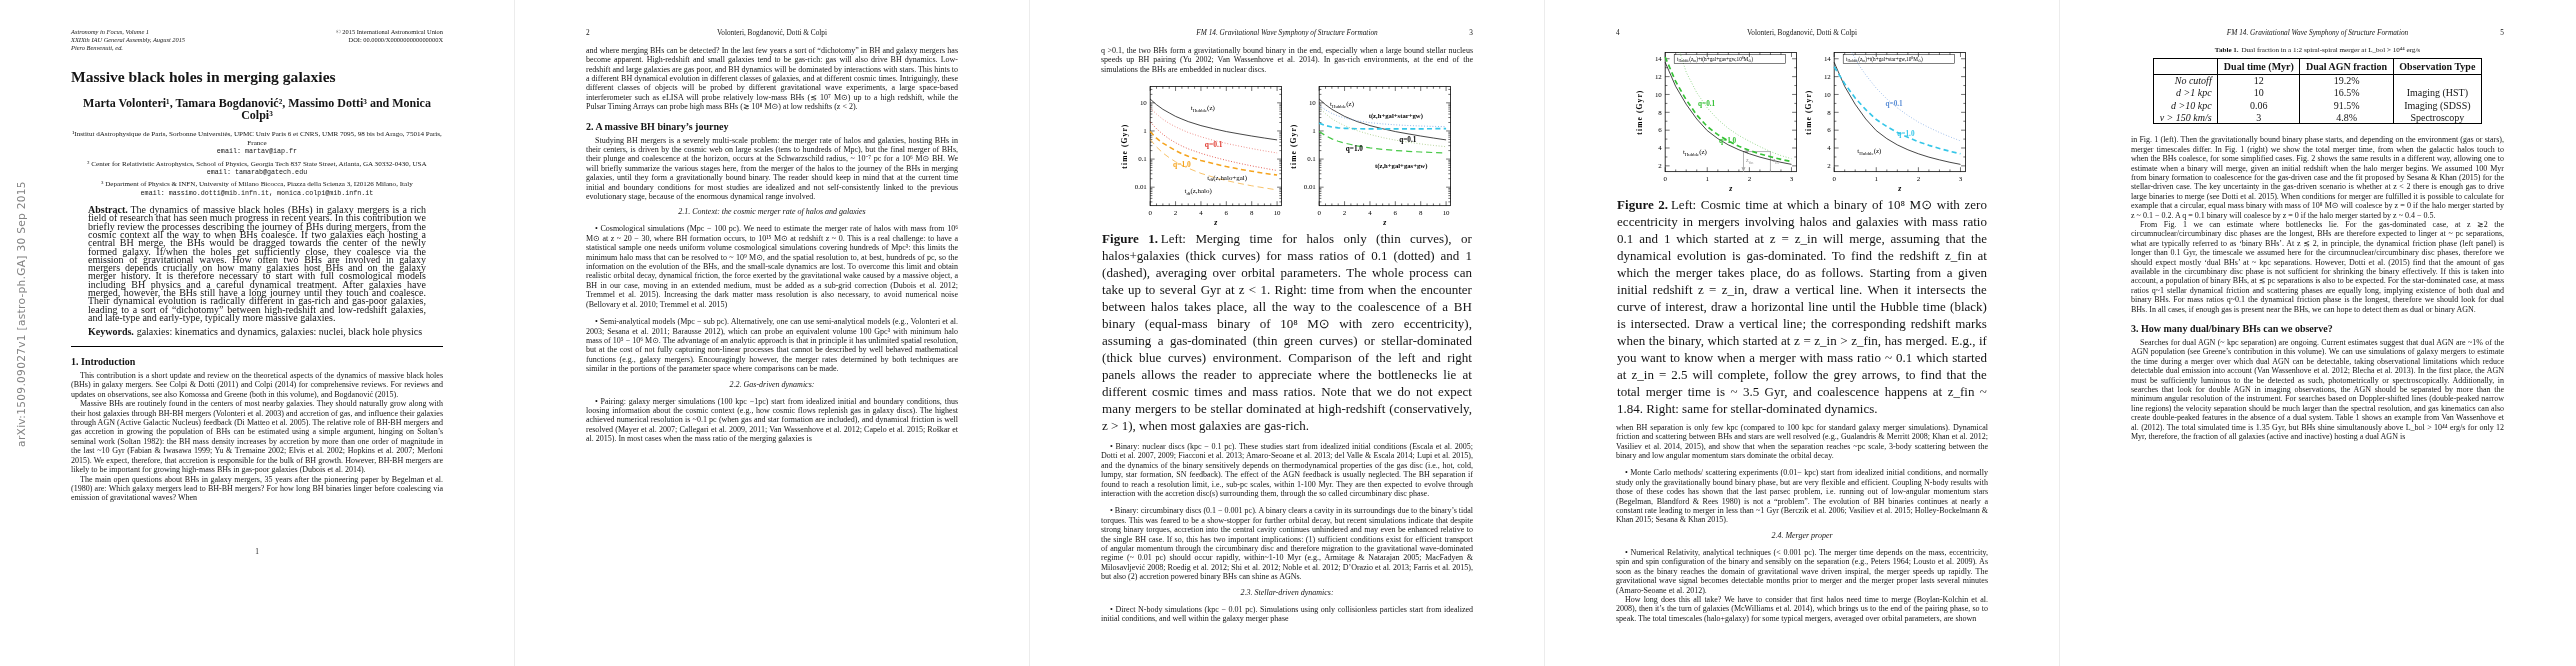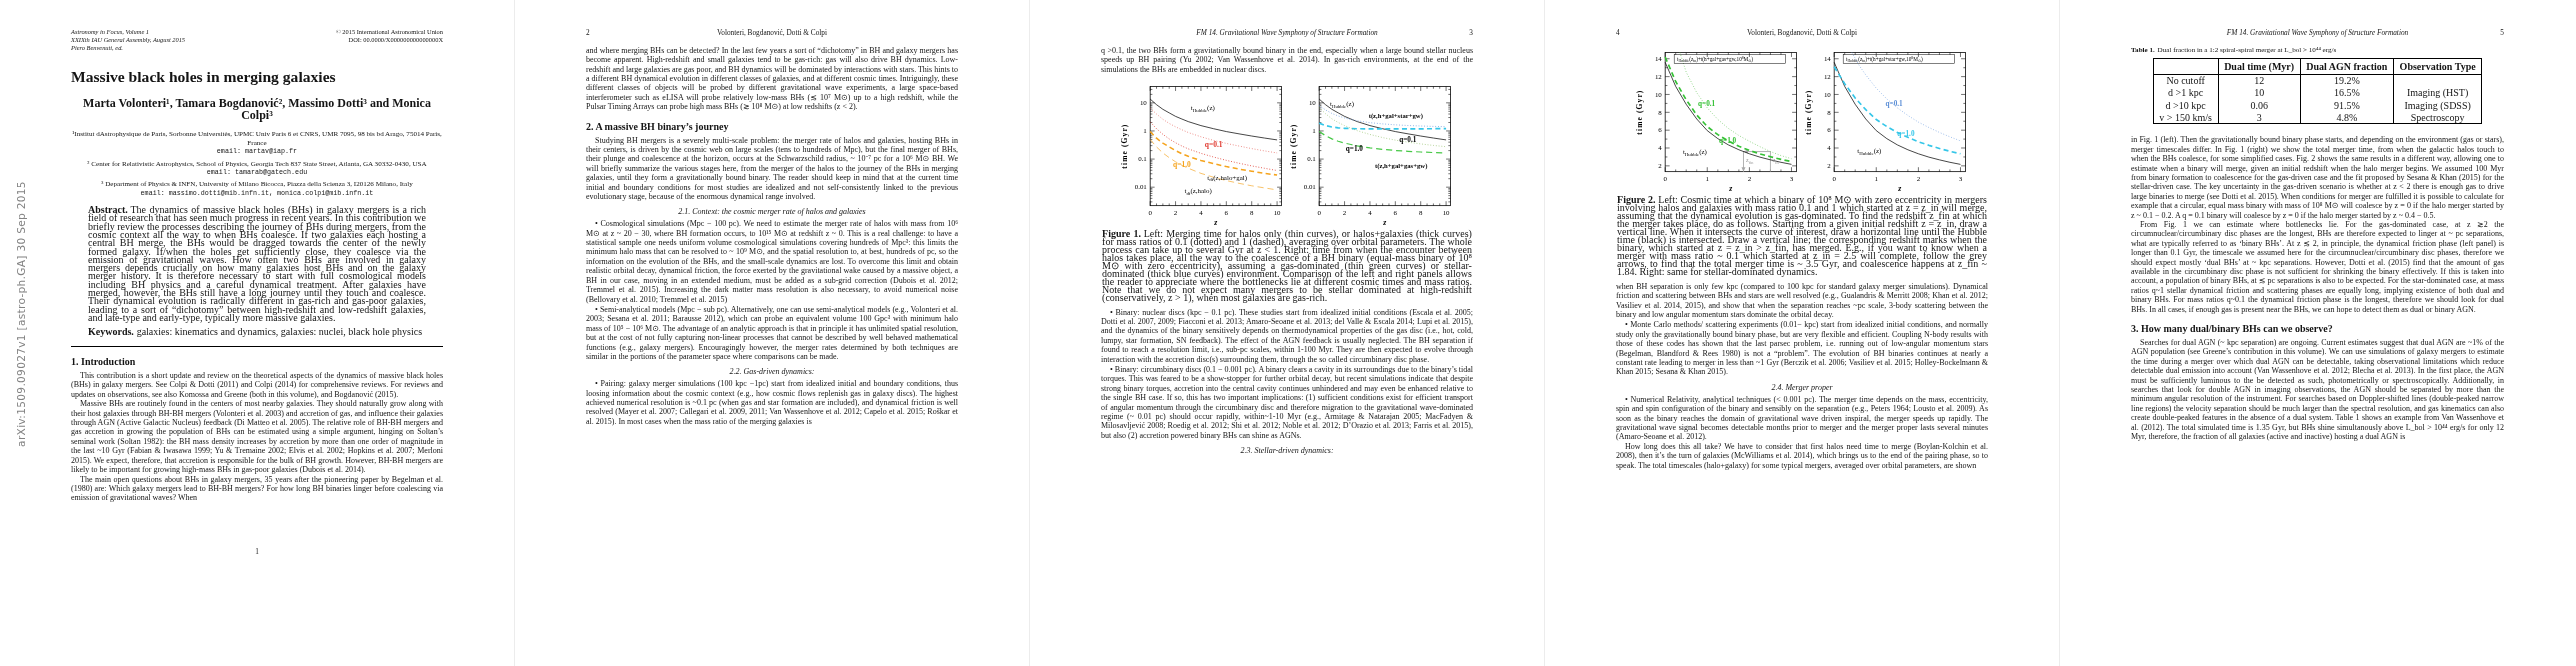--- a/index.html
+++ b/index.html
@@ -21,30 +21,30 @@
   .affil{font-size:7.1px;text-align:center;line-height:8.4px;margin-bottom:3.9px;}
   .email{font-family:"Liberation Mono","DejaVu Sans Mono",monospace;font-size:6.7px;margin-top:40px;}
   .abstract,.keywords{font-size:10px;line-height:8.3px;text-align:justify;margin:0 17px;}
   .abstract{margin-top:9px;} .keywords{margin-top:5.6px;}
   .lead{font-weight:bold;margin-right:2.8px;}
   .rule{border:none;border-top:0.6px solid #000;margin:10px 0 1.1px;}
   .sec{font-size:10px;font-weight:bold;margin:9px 0 3.9px;}
   .subsec{font-size:8px;font-style:italic;text-align:center;margin:6.1px 0 2.8px;}
   .p{font-size:8px;line-height:9.4px;text-align:justify;text-indent:9px;margin:0;}
   .p.ni{text-indent:0;}
-  .p.sp{margin-top:1px;}
+  .p.sp{margin-top:8px;}
   .figrow{display:flex;justify-content:center;gap:2.2px;margin:7.8px 0 1.1px;}
-  .caption{font-size:10px;line-height:8px;text-align:justify;margin:2.2px 1.1px 5.6px;}
-  .tblcap{font-size:7.1px;text-align:left;margin:2.2px 0 4.4px;}
+  .caption{font-size:13px;line-height:17px;text-align:justify;margin:2.2px 1.1px 5.6px;}
+  .tblcap{font-size:7.1px;text-align:center;margin:2.2px 0 4.4px;}
   .tbl{border-collapse:collapse;margin:0 auto 11px;font-size:10px;
        border-top:1.7px double #000;border-bottom:1.7px double #000;}
   .tbl th,.tbl td{border-left:0.6px solid #000;border-right:0.6px solid #000;padding:0.6px 5.6px;white-space:nowrap;}
   .tbl th{font-weight:bold;text-align:center;border-bottom:1.7px double #000;padding-top:1.7px;padding-bottom:1.7px;}
   .tbl td{text-align:center;}
-  .tbl td:first-child{text-align:center;}
+  .tbl td:first-child{text-align:right;font-style:italic;}
   .footnum{position:absolute;bottom:111px;left:0;right:0;text-align:center;font-size:7.3px;}
   .arxiv{position:absolute;top:314px;left:20.6px;transform:translate(-50%,-50%) rotate(-90deg);
          white-space:nowrap;font-family:"DejaVu Sans",sans-serif;font-size:10.6px;color:#838383;letter-spacing:0.3px;}
   .chart{width:167px;height:146px;}
 </style>
 </head>
 <body>
 
 <div id="doc">
 
@@ -387,20 +387,21 @@
             <text x="103.9" y="123.1" fill="#000000" font-size="13" font-weight="bold"><tspan font-size="13.0" dy="0.0">q=1.0</tspan></text>
             <text x="156.3" y="153.5" fill="#000000" font-size="12" font-weight="bold"><tspan font-size="12.0" dy="0.0">t(z,h+gal+gas+gw)</tspan></text>
             <text x="174" y="256" text-anchor="middle" font-size="14" font-style="italic" font-weight="bold">z</text>
             <text x="15" y="115" transform="rotate(-90 15 115)" text-anchor="middle" font-size="13.5" font-weight="bold" letter-spacing="2">time (Gyr)</text>
           </svg></div>
     </div>
     <p class="caption"><b class="lead">Figure 1.</b><span>Left: Merging time for halos only (thin curves), or halos+galaxies (thick curves) for mass ratios of 0.1 (dotted) and 1 (dashed), averaging over orbital parameters. The whole process can take up to several Gyr at z &lt; 1. Right: time from when the encounter between halos takes place, all the way to the coalescence of a BH binary (equal-mass binary of 10⁸ M⊙ with zero eccentricity), assuming a gas-dominated (thin green curves) or stellar-dominated (thick blue curves) environment. Comparison of the left and right panels allows the reader to appreciate where the bottlenecks lie at different cosmic times and mass ratios. Note that we do not expect many mergers to be stellar dominated at high-redshift (conservatively, z &gt; 1), when most galaxies are gas-rich.</span></p>
     <p class="p sp">• Binary: nuclear discs (kpc − 0.1 pc). These studies start from idealized initial conditions (Escala et al. 2005; Dotti et al. 2007, 2009; Fiacconi et al. 2013; Amaro-Seoane et al. 2013; del Valle &amp; Escala 2014; Lupi et al. 2015), and the dynamics of the binary sensitively depends on thermodynamical properties of the gas disc (i.e., hot, cold, lumpy, star formation, SN feedback). The effect of the AGN feedback is usually neglected. The BH separation if found to reach a resolution limit, i.e., sub-pc scales, within 1-100 Myr. They are then expected to evolve through interaction with the accretion disc(s) surrounding them, through the so called circumbinary disc phase.</p>
     <p class="p sp">• Binary: circumbinary discs (0.1 − 0.001 pc). A binary clears a cavity in its surroundings due to the binary’s tidal torques. This was feared to be a show-stopper for further orbital decay, but recent simulations indicate that despite strong binary torques, accretion into the central cavity continues unhindered and may even be enhanced relative to the single BH case. If so, this has two important implications: (1) sufficient conditions exist for efficient transport of angular momentum through the circumbinary disc and therefore migration to the gravitational wave-dominated regime (~ 0.01 pc) should occur rapidly, within~1-10 Myr (e.g., Armitage &amp; Natarajan 2005; MacFadyen &amp; Milosavljević 2008; Roedig et al. 2012; Shi et al. 2012; Noble et al. 2012; D’Orazio et al. 2013; Farris et al. 2015), but also (2) accretion powered binary BHs can shine as AGNs.</p>
     <div class="subsec">2.3. Stellar-driven dynamics:</div>
+    <p class="p sp">• Direct N-body simulations (kpc − 0.01 pc). Simulations using only collisionless particles start from idealized initial conditions, and well within the galaxy merger phase</p>
   </div>
 
   <div class="page">
     <div class="phead">
       <span class="pnum left">4</span>
       <span class="ptitle">Volonteri, Bogdanović, Dotti &amp; Colpi</span>
     </div>
     <div class="figrow">
       <div class="chart"><svg width="167" height="146" viewBox="0 0 300 262" xmlns="http://www.w3.org/2000/svg" font-family="'Liberation Serif',serif" fill="#000">
             <rect x="56" y="8" width="236" height="214" fill="none" stroke="#000" stroke-width="1.4"></rect>

